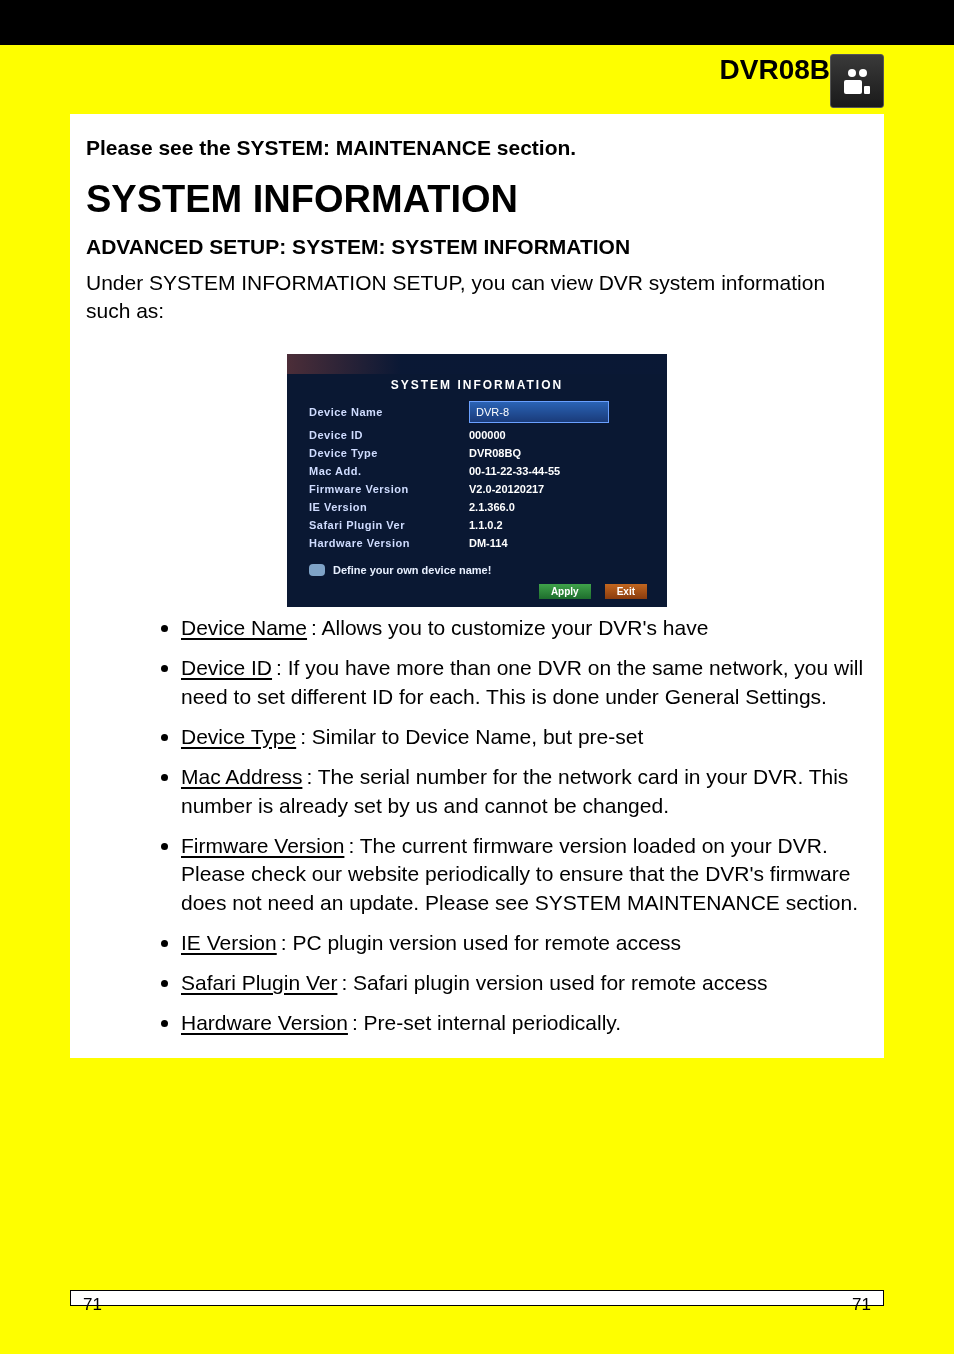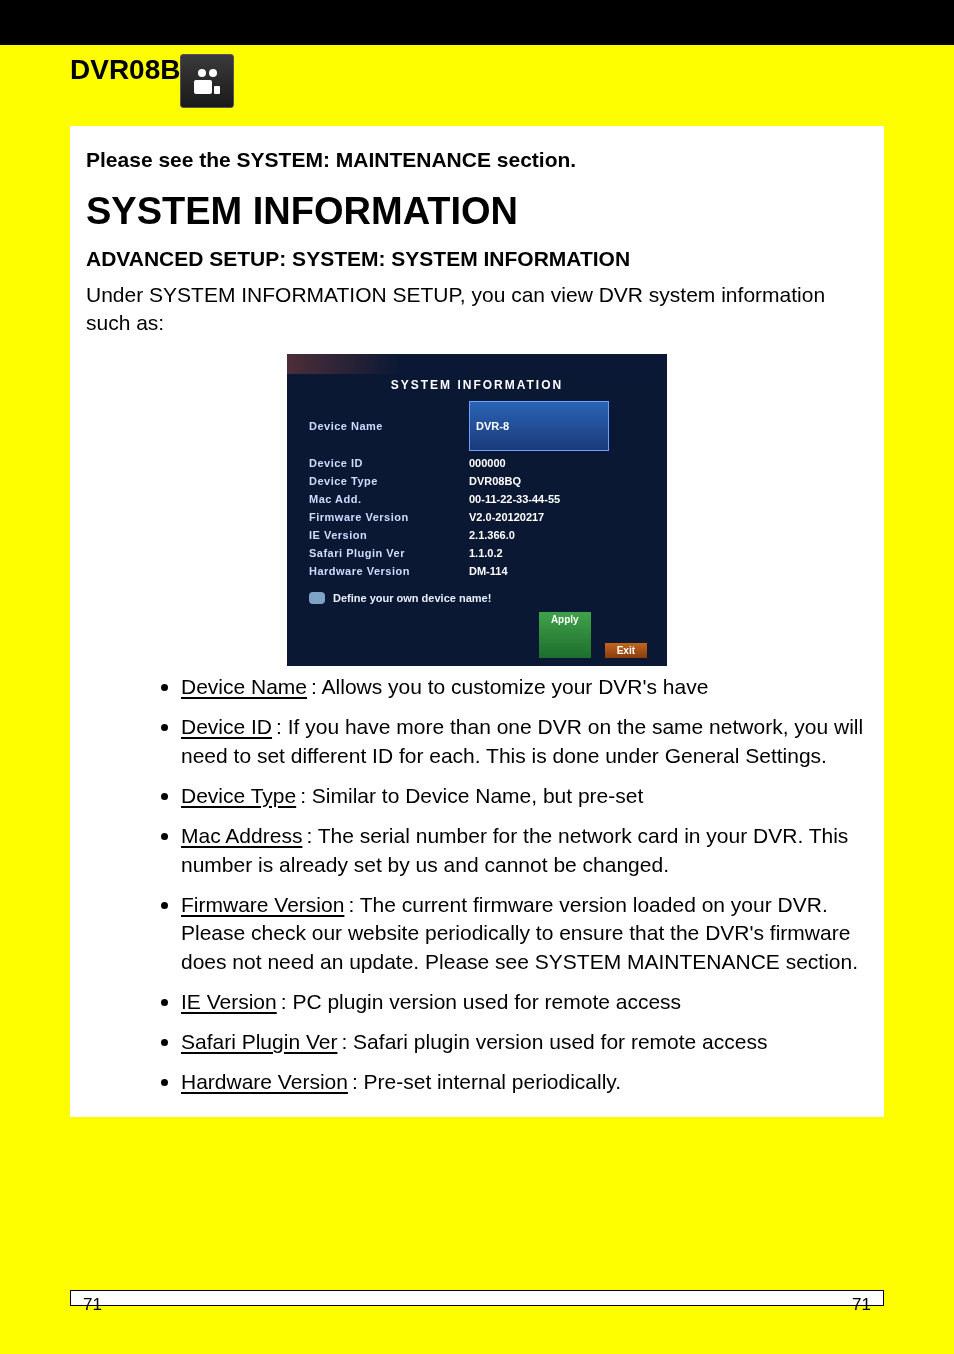--- a/index.html
+++ b/index.html
@@ -21,22 +21,22 @@
   .page {
     position: absolute;
     left: 70px;
     right: 70px;
     top: 46px;
     padding-bottom: 30px;
   }
   .header-row {
     display: flex;
     align-items: flex-start;
-    justify-content: flex-start;
-    height: 80px;
+    justify-content: flex-end;
+    height: 68px;
   }
   .model {
     font-size: 28px;
     font-weight: bold;
     color: #000;
     margin-top: 8px;
   }
   .logo-badge {
     width: 54px;
     height: 54px;
@@ -69,21 +69,21 @@
   h1 {
     font-size: 38px;
     font-weight: bold;
     margin: 18px 0 14px 0;
   }
   h2 {
     font-size: 21px;
     font-weight: bold;
     margin: 0 0 10px 0;
   }
-  p { font-size: 21px; line-height: 1.35; margin-bottom: 16px; }
+  p { font-size: 21px; line-height: 1.35; margin-bottom: 28px; }
 
   .screenshot-wrap {
     display:flex; justify-content:center; margin: 8px 0 4px 0;
   }
   .screenshot {
     width: 380px;
     background: #0a1833;
     color: #d8e3ff;
     font-family: Arial, sans-serif;
     font-size: 11px;
@@ -107,41 +107,41 @@
     padding: 3px 22px;
     gap: 30px;
     align-items:center;
   }
   .ss-lab { width: 130px; color:#cfdcff; font-weight:bold; white-space:nowrap; letter-spacing:0.5px;}
   .ss-val { color:#fff; font-weight:bold; }
   .ss-input {
     background: linear-gradient(#2a63b5,#1a3b7a);
     border:1px solid #6aa0ff;
     color:#fff;
-    font-weight:bold;
-    padding:18px 6px;
+    font-weight:normal;
+    padding:4px 6px;
     width: 140px;
     font-size:11px;
   }
   .ss-hint {
     display:flex; align-items:flex-end; gap:8px;
     padding: 12px 22px 6px 22px;
     font-weight:bold; color:#e8f0ff; font-size:11px;
   }
   .bubble { width:16px; height:12px; background:#7fa3c7; border-radius:4px; position:relative;}
   .bubble:after{content:"";position:absolute;left:3px;bottom:-3px;width:0;height:0;border:3px solid transparent;border-top-color:#7fa3c7;}
   .ss-btns {
     display:flex; gap:14px; justify-content:flex-end; padding: 2px 20px 0 0;
   }
   .ss-btn {
     font-size:10px; font-weight:bold; color:#fff;
     padding:2px 12px; border-radius:0;
   }
   .ss-apply { background: linear-gradient(#3fa24a,#1e6e2d); }
-  .ss-exit  { background: linear-gradient(#c2661f,#8a3c0e); margin-top: 31px; }
+  .ss-exit  { background: linear-gradient(#c2661f,#8a3c0e); }
 
   ul.bullets {
     list-style: disc;
     padding-left: 95px;
     margin-top: 6px;
   }
   ul.bullets li {
     font-size: 21px;
     line-height: 1.38;
     margin-bottom: 10px;

